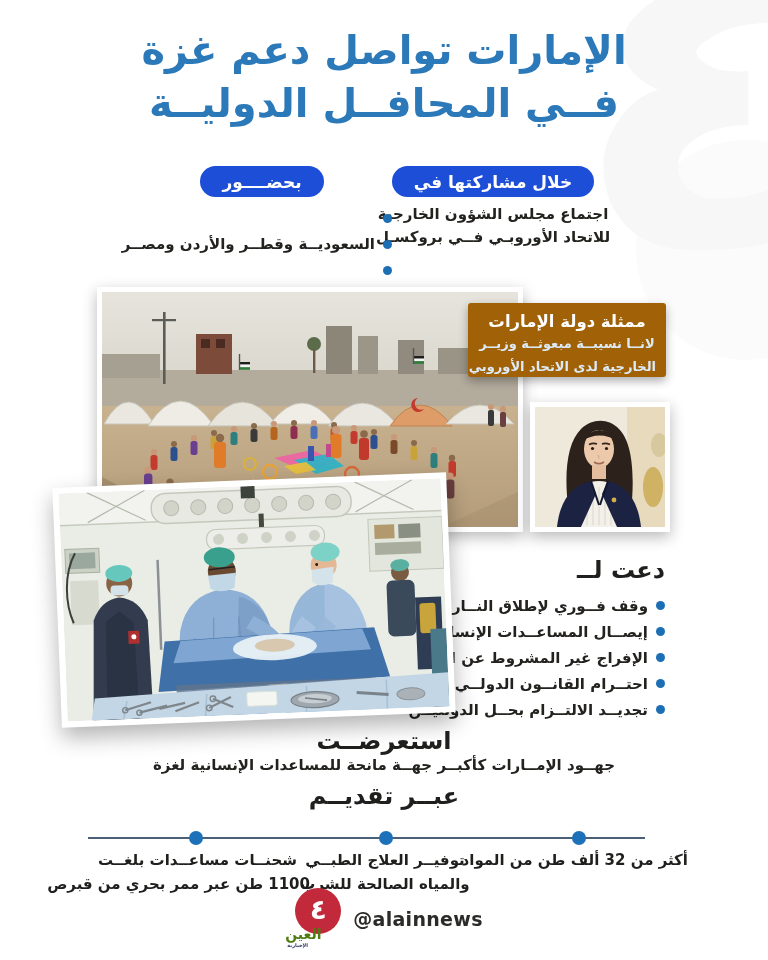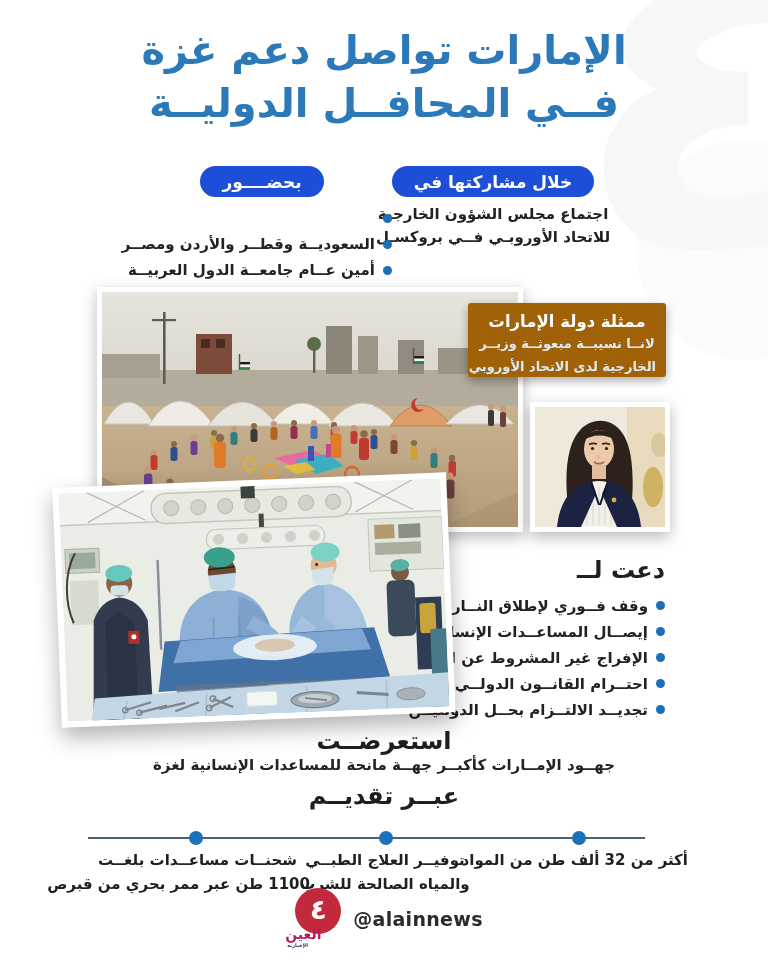--- a/index.html
+++ b/index.html
@@ -67,21 +67,21 @@
   .prov1{left:287px;width:196px;}
   .prov2{left:85px;width:225px;}
   
   .footer{position:absolute;left:0;right:0;top:888px;display:flex;direction:ltr;justify-content:center;align-items:center;gap:10px;}
   .logo{position:relative;width:58px;height:62px;flex:0 0 auto;}
   .logo-circle{
     position:absolute;top:0;left:10px;width:46px;height:46px;border-radius:50%;
     background:#c2293a;display:flex;align-items:center;justify-content:center;
   }
   .logo-glyph{color:#ffffff;font-size:28px;font-weight:700;line-height:1;margin-top:-2px;}
-  .logo-word{position:absolute;bottom:9px;left:0;font-size:14px;font-weight:700;color:#be185d;line-height:1;}
+  .logo-word{position:absolute;bottom:9px;left:0;font-size:14px;font-weight:700;color:#4d7c0f;line-height:1;}
   .logo-sub{position:absolute;bottom:2px;left:2px;font-size:5px;font-weight:700;color:#1f2a5a;line-height:1;}
   .handle{font-size:19px;font-weight:700;color:#2b2b29;letter-spacing:.3px;}
 </style>
 </head>
 <body>
 
 <div id="canvas">
 
   <div class="wm-circle"></div>
   <div class="wm-glyph">٤</div>
@@ -106,21 +106,20 @@
     <div class="blist">
       <div class="bitem">
         <span class="bdot"></span>
       </div>
       <div class="bitem">
         <span class="bdot"></span>
         <span class="btxt">السعوديــة وقطــر والأردن ومصــر</span>
       </div>
       <div class="bitem">
         <span class="bdot"></span>
-        <span class="btxt">أمين عــام جامعــة الدول العربيــة</span>
       </div>
     </div>
   </div>
 
   <div class="photo photo-camp">
     <svg viewBox="0 0 416 235" width="416" height="235" preserveAspectRatio="none">
       <defs>
         <linearGradient id="sky" x1="0" y1="0" x2="0" y2="1">
           <stop offset="0" stop-color="#e6e4dc"></stop>
             <stop offset="1" stop-color="#d6d3c8"></stop>

